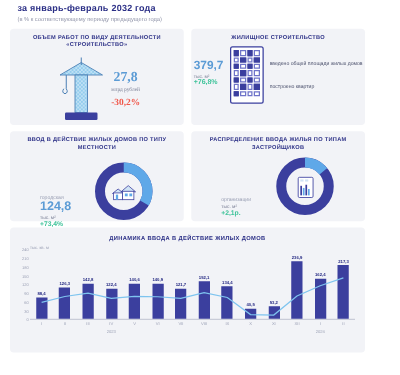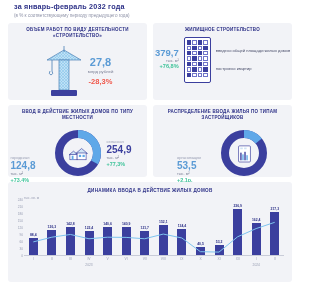--- a/index.html
+++ b/index.html
@@ -33,36 +33,36 @@
   
   .row { display: flex; gap: 6px; padding: 0 2px; }
   .col { flex: 1 1 0; }
 
   
   .top-card { height: 77px; margin-top: 5px; }
 
   
   .crane-wrap {
     display: flex; align-items: center; justify-content: center;
-    gap: 2px; padding-top: 5px;
+    gap: 2px; padding-top: 5px; font-family: Liberation Serif, serif;
   }
   .crane { width: 44px; height: 54px; flex: none; }
   .volume-nums { text-align: center; }
   .big-num {
     font-size: 11px; font-weight: bold; color: #5b9bd5; line-height: 1.1;
   }
   .unit { font-size: 4.3px; color: #7a7f95; margin-top: 1px; }
   .delta-neg { font-size: 7.5px; font-weight: bold; color: #f0574a; margin-top: 3px; }
 
   
   .housing-body {
     display: flex; align-items: center; justify-content: center;
     gap: 5px; padding-top: 4px;
   }
-  .hb-left { text-align: right; }
+  .hb-left { text-align: left; }
   .hb-stat { margin-bottom: 4px; }
   .hb-num {
     font-size: 9.5px; font-weight: bold; color: #5b9bd5; line-height: 1.05;
   }
   .hb-unit { font-size: 3.9px; color: #7a7f95; }
   .hb-delta { font-size: 5.6px; font-weight: bold; color: #3fc39a; }
   .grid-bldg {
     width: 27px; height: 46px; border: 1.2px solid #3b3f9e; border-radius: 2px;
     padding: 2.2px; display: grid; grid-template-columns: repeat(4, 1fr);
     grid-auto-rows: 4.3px; gap: 1.1px; background: #fff; flex: none;
@@ -144,21 +144,21 @@
           <polygon points="22,6 5,16 39,16" fill="url(#hatch)" stroke="#4a7fb5" stroke-width=".7"></polygon>
           <rect x="17" y="16" width="10" height="30" fill="url(#hatch)" stroke="#4a7fb5" stroke-width=".7"></rect>
           <line x1="22" y1="2" x2="22" y2="8" stroke="#4a7fb5" stroke-width=".8"></line>
           <line x1="10" y1="16" x2="10" y2="27" stroke="#4a7fb5" stroke-width=".8"></line>
           <path d="M10 27 q 2 3 -1 4 q -3 -1 -1 -4" fill="none" stroke="#4a7fb5" stroke-width=".8"></path>
           <rect x="9" y="46" width="26" height="6" rx="1" fill="#3b3f9e"></rect>
         </svg>
         <div class="volume-nums">
           <div class="big-num">27,8</div>
           <div class="unit">млрд рублей</div>
-          <div class="delta-neg">-28,3%</div>
+          <div class="delta-neg">-30,2%</div>
         </div>
       </div>
     </div>
 
     <div class="col card top-card">
       <div class="card-title">ЖИЛИЩНОЕ СТРОИТЕЛЬСТВО</div>
       <div class="housing-body">
         <div class="hb-left">
           <div class="hb-stat">
             <div class="hb-num">379,7</div>
@@ -229,35 +229,28 @@
               <rect x="3" y="11.5" width="8" height="6" fill="#fff" stroke="#3b3f9e" stroke-width=".7"></rect>
               <polygon points="16,5 9.5,10.5 22.5,10.5" fill="#cfe3f5" stroke="#3b3f9e" stroke-width=".7"></polygon>
               <rect x="11" y="10" width="10" height="7.5" fill="#fff" stroke="#3b3f9e" stroke-width=".7"></rect>
               <rect x="13" y="12" width="2.5" height="2.5" fill="#5fa8e8"></rect>
               <rect x="17" y="12" width="2.5" height="2.5" fill="#5fa8e8"></rect>
               <rect x="5" y="13" width="2" height="4.5" fill="#5fa8e8"></rect>
             </svg>
           </div>
         </div>
 
-        <div class="donut-side right">
-          <div class="d-label">сельская</div>
-          <div class="d-num">254,9</div>
-          <div class="d-unit">тыс. м²</div>
-          <div class="d-delta">+77,3%</div>
-        </div>
       </div>
     </div>
 
     <div class="col card donut-card">
       <div class="card-title">РАСПРЕДЕЛЕНИЕ ВВОДА ЖИЛЬЯ ПО ТИПАМ ЗАСТРОЙЩИКОВ</div>
       <div class="donut-body">
         <div class="donut-side left">
           <div class="d-label">организации</div>
-          <div class="d-num alt">53,5</div>
           <div class="d-unit">тыс. м²</div>
           <div class="d-delta">+2,1р.</div>
         </div>
 
         <div class="donut">
           <svg viewBox="0 0 52 52" width="52" height="52">
             <circle cx="26" cy="26" r="19" fill="none" stroke="#3b3f9e" stroke-width="8"></circle>
             <circle cx="26" cy="26" r="19" fill="none" stroke="#5fa8e8" stroke-width="8" stroke-dasharray="16.7 142.1" transform="rotate(-90 26 26)"></circle>
           </svg>
           <div class="hole">

